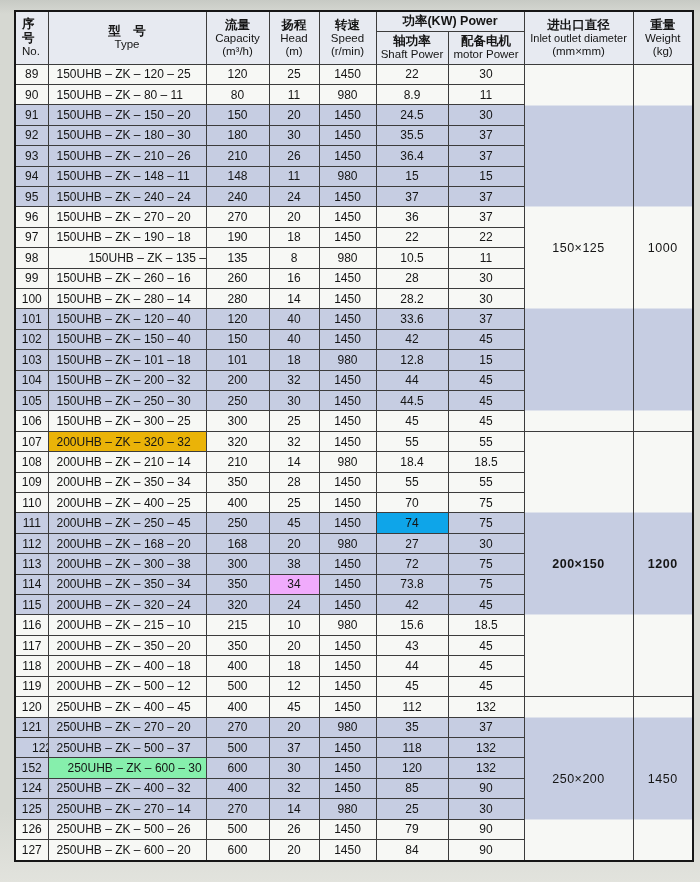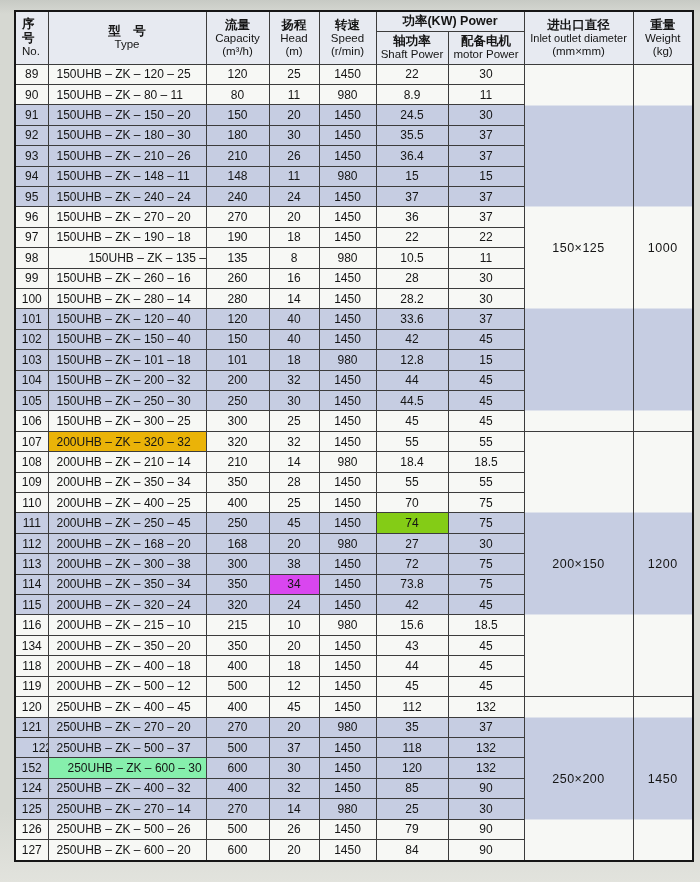--- a/index.html
+++ b/index.html
@@ -34,21 +34,21 @@
   th.no-col { text-align: left; padding-left: 6px; }
   td.type-cell { text-align: left; padding-left: 8px; }
   td.merged { font-size: 12.5px; letter-spacing: 0.5px; }
   
   td.g1 { background: linear-gradient(180deg,
       #f7f8f5 0%, #f7f8f5 11.11%, #c6cde2 11.11%, #c6cde2 38.89%,
       #f7f8f5 38.89%, #f7f8f5 66.67%, #c6cde2 66.67%, #c6cde2 94.44%,
       #f7f8f5 94.44%, #f7f8f5 100%); }
   td.g2 { background: linear-gradient(180deg,
       #f7f8f5 0%, #f7f8f5 30.77%, #c6cde2 30.77%, #c6cde2 69.23%,
-      #f7f8f5 69.23%, #f7f8f5 100%); }
+      #f7f8f5 69.23%, #f7f8f5 100%); font-weight: bold; }
   td.g3 { background: linear-gradient(180deg,
       #f7f8f5 0%, #f7f8f5 12.5%, #c6cde2 12.5%, #c6cde2 75%,
       #f7f8f5 75%, #f7f8f5 100%); }
 </style>
 </head>
 <body>
 
 <div class="page">
   <table class="spec">
     <colgroup>
@@ -315,21 +315,21 @@
           <td style="background: rgb(247, 248, 245);">1450</td>
           <td style="background: rgb(247, 248, 245);">70</td>
           <td style="background: rgb(247, 248, 245);">75</td>
         </tr>
         <tr>
           <td style="background: rgb(198, 205, 226);">111</td>
           <td class="type-cell" style="background: rgb(198, 205, 226);">200UHB – ZK – 250 – 45</td>
           <td style="background: rgb(198, 205, 226);">250</td>
           <td style="background: rgb(198, 205, 226);">45</td>
           <td style="background: rgb(198, 205, 226);">1450</td>
-          <td style="background: #84cc16;">74</td>
+          <td style="background: #0ea5e9;">74</td>
           <td style="background: rgb(198, 205, 226);">75</td>
         </tr>
         <tr>
           <td style="background: rgb(198, 205, 226);">112</td>
           <td class="type-cell" style="background: rgb(198, 205, 226);">200UHB – ZK – 168 – 20</td>
           <td style="background: rgb(198, 205, 226);">168</td>
           <td style="background: rgb(198, 205, 226);">20</td>
           <td style="background: rgb(198, 205, 226);">980</td>
           <td style="background: rgb(198, 205, 226);">27</td>
           <td style="background: rgb(198, 205, 226);">30</td>
@@ -340,21 +340,21 @@
           <td style="background: rgb(198, 205, 226);">300</td>
           <td style="background: rgb(198, 205, 226);">38</td>
           <td style="background: rgb(198, 205, 226);">1450</td>
           <td style="background: rgb(198, 205, 226);">72</td>
           <td style="background: rgb(198, 205, 226);">75</td>
         </tr>
         <tr>
           <td style="background: rgb(198, 205, 226);">114</td>
           <td class="type-cell" style="background: rgb(198, 205, 226);">200UHB – ZK – 350 – 34</td>
           <td style="background: rgb(198, 205, 226);">350</td>
-          <td style="background: #d946ef; margin-left: 37px;">34</td>
+          <td style="background: #f0abfc; margin-left: 37px;">34</td>
           <td style="background: rgb(198, 205, 226);">1450</td>
           <td style="background: rgb(198, 205, 226);">73.8</td>
           <td style="background: rgb(198, 205, 226);">75</td>
         </tr>
         <tr>
           <td style="background: rgb(198, 205, 226);">115</td>
           <td class="type-cell" style="background: rgb(198, 205, 226);">200UHB – ZK – 320 – 24</td>
           <td style="background: rgb(198, 205, 226);">320</td>
           <td style="background: rgb(198, 205, 226);">24</td>
           <td style="background: rgb(198, 205, 226);">1450</td>
@@ -364,21 +364,21 @@
         <tr>
           <td style="background: rgb(247, 248, 245);">116</td>
           <td class="type-cell" style="background: rgb(247, 248, 245);">200UHB – ZK – 215 – 10</td>
           <td style="background: rgb(247, 248, 245);">215</td>
           <td style="background: rgb(247, 248, 245);">10</td>
           <td style="background: rgb(247, 248, 245);">980</td>
           <td style="background: rgb(247, 248, 245);">15.6</td>
           <td style="background: rgb(247, 248, 245);">18.5</td>
         </tr>
         <tr>
-          <td style="background: rgb(247, 248, 245);">134</td>
+          <td style="background: rgb(247, 248, 245);">117</td>
           <td class="type-cell" style="background: rgb(247, 248, 245);">200UHB – ZK – 350 – 20</td>
           <td style="background: rgb(247, 248, 245);">350</td>
           <td style="background: rgb(247, 248, 245);">20</td>
           <td style="background: rgb(247, 248, 245);">1450</td>
           <td style="background: rgb(247, 248, 245);">43</td>
           <td style="background: rgb(247, 248, 245);">45</td>
         </tr>
         <tr>
           <td style="background: rgb(247, 248, 245);">118</td>
           <td class="type-cell" style="background: rgb(247, 248, 245);">200UHB – ZK – 400 – 18</td>

